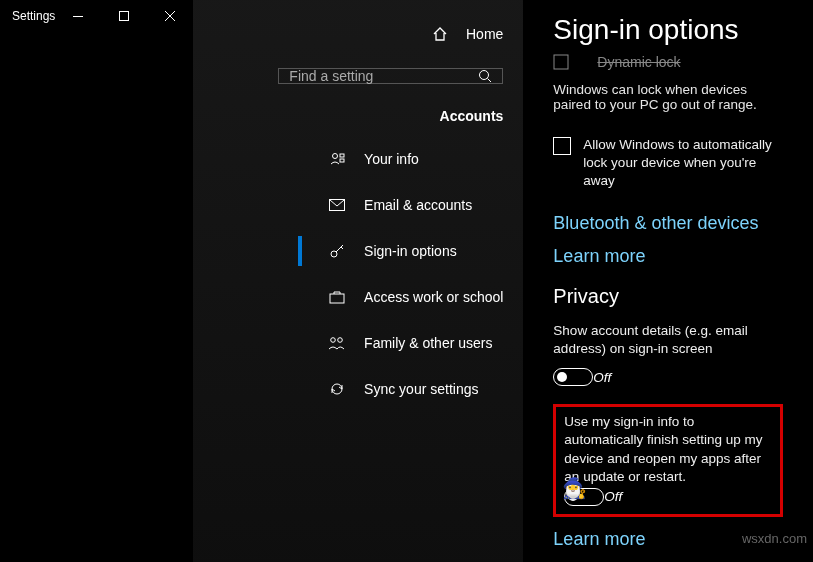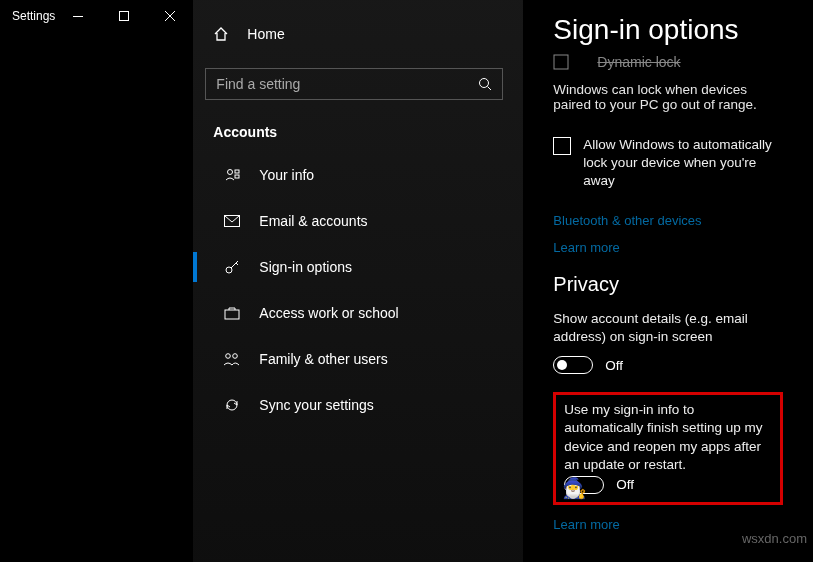--- a/index.html
+++ b/index.html
@@ -3,42 +3,42 @@
   <meta charset="utf-8">
   <style>
     * { margin: 0; padding: 0; box-sizing: border-box; font-family: "Segoe UI", Arial, sans-serif; }
     body { width: 813px; height: 562px; background: #000; color: #fff; overflow: hidden; position: relative; }
     .window { width: 100%; height: 100%; display: flex; flex-direction: row; }
     .titlebar { height: 32px; display: flex; align-items: center; background: #000; }
     .titlebar-left { flex: 1; display: flex; align-items: center; padding-left: 12px; font-size: 12px; }
     .titlebar-controls { display: flex; }
     .titlebar-btn { width: 46px; height: 32px; display: flex; align-items: center; justify-content: center; cursor: pointer; }
     .body { flex: 1; display: flex; overflow: hidden; }
-    .sidebar { width: 330px; background: linear-gradient(180deg, rgba(25,25,25,0.95), rgba(15,15,15,0.95)); padding: 12px 0 0 0; display: flex; flex-direction: column; }
+    .sidebar { width: 330px; background: linear-gradient(180deg, rgba(25,25,25,0.95), rgba(15,15,15,0.95)); padding: 12px 0 0 0; display: flex; flex-direction: column; align-items: flex-end; }
     .home-row { display: flex; align-items: center; height: 44px; padding: 0 20px; cursor: pointer; gap: 18px; font-size: 14px; }
-    .search-box { margin: 12px 20px 18px 12px; height: 32px; border: 1px solid #555; display: flex; align-items: center; padding: 0 10px; gap: 8px; }
+    .search-box { margin: 12px 20px 18px 12px; height: 16px; border: 1px solid #555; display: flex; align-items: center; padding: 0 10px; gap: 8px; }
     .search-box input { flex: 1; background: transparent; border: none; color: #fff; font-size: 14px; outline: none; }
     .search-box input::placeholder { color: #aaa; }
     .section-label { padding: 6px 20px 12px 20px; font-size: 14px; font-weight: 600; }
     .nav { display: flex; flex-direction: column; }
     .nav-item { display: flex; align-items: center; height: 46px; padding: 0 20px 0 30px; gap: 18px; font-size: 14px; cursor: pointer; position: relative; }
     .nav-item .icon { width: 18px; display: flex; align-items: center; justify-content: center; }
     .nav-item.selected::before { content: ""; position: absolute; left: 0; top: 8px; bottom: 8px; width: 4px; background: #0078d4; }
     .content { flex: 1; padding: 14px 30px 0 30px; overflow: hidden; background: #000; }
     .page-title { font-size: 28px; font-weight: 300; margin-bottom: 8px; }
     .strike-row { display: flex; align-items: center; gap: 28px; color: #888; font-size: 14px; margin-bottom: 12px; }
     .strike-row .txt { text-decoration: line-through; }
     .desc { font-size: 13.5px; margin-bottom: 24px; color: #e5e5e5; }
     .checkbox-row { display: flex; align-items: flex-start; gap: 12px; margin-bottom: 22px; justify-content: flex-end; }
     .cb { width: 18px; height: 18px; border: 1.5px solid #fff; flex-shrink: 0; margin-top: 1px; }
     .cb-label { font-size: 13.5px; line-height: 1.35; color: #eee; max-width: 400px; }
-    .link { color: #0369a1; font-size: 13px; cursor: pointer; display: block; margin-bottom: 12px; }
+    .link { color: #7dd3fc; font-size: 18px; cursor: pointer; display: block; margin-bottom: 12px; }
     .section-h { font-size: 20px; font-weight: 400; margin: 18px 0 14px 0; }
     .setting-label { font-size: 13.5px; margin-bottom: 10px; color: #eee; line-height: 1.35; max-width: 420px; }
-    .toggle-row { display: flex; align-items: center; gap: 12px; margin-bottom: 18px; }
+    .toggle-row { display: flex; align-items: center; margin-bottom: 18px; font-style: italic; }
     .toggle { width: 40px; height: 18px; border: 1.5px solid #fff; border-radius: 10px; position: relative; cursor: pointer; }
     .toggle::after { content: ""; position: absolute; width: 10px; height: 10px; background: #fff; border-radius: 50%; top: 2.5px; left: 3px; }
     .toggle-label { font-size: 13.5px; }
     .highlight-box { border: 3px solid #d40000; padding: 6px 8px 6px 8px; margin-bottom: 12px; }
     .highlight-box .setting-label { margin-bottom: 2px; }
     .highlight-box .toggle-row { margin-bottom: 2px; }
     .watermark { position: absolute; right: 6px; bottom: 16px; font-size: 13px; color: #666; }
     .emoji-overlay { position: absolute; right: 226px; bottom: 62px; font-size: 20px; }
     svg { display: block; }
   </style>

